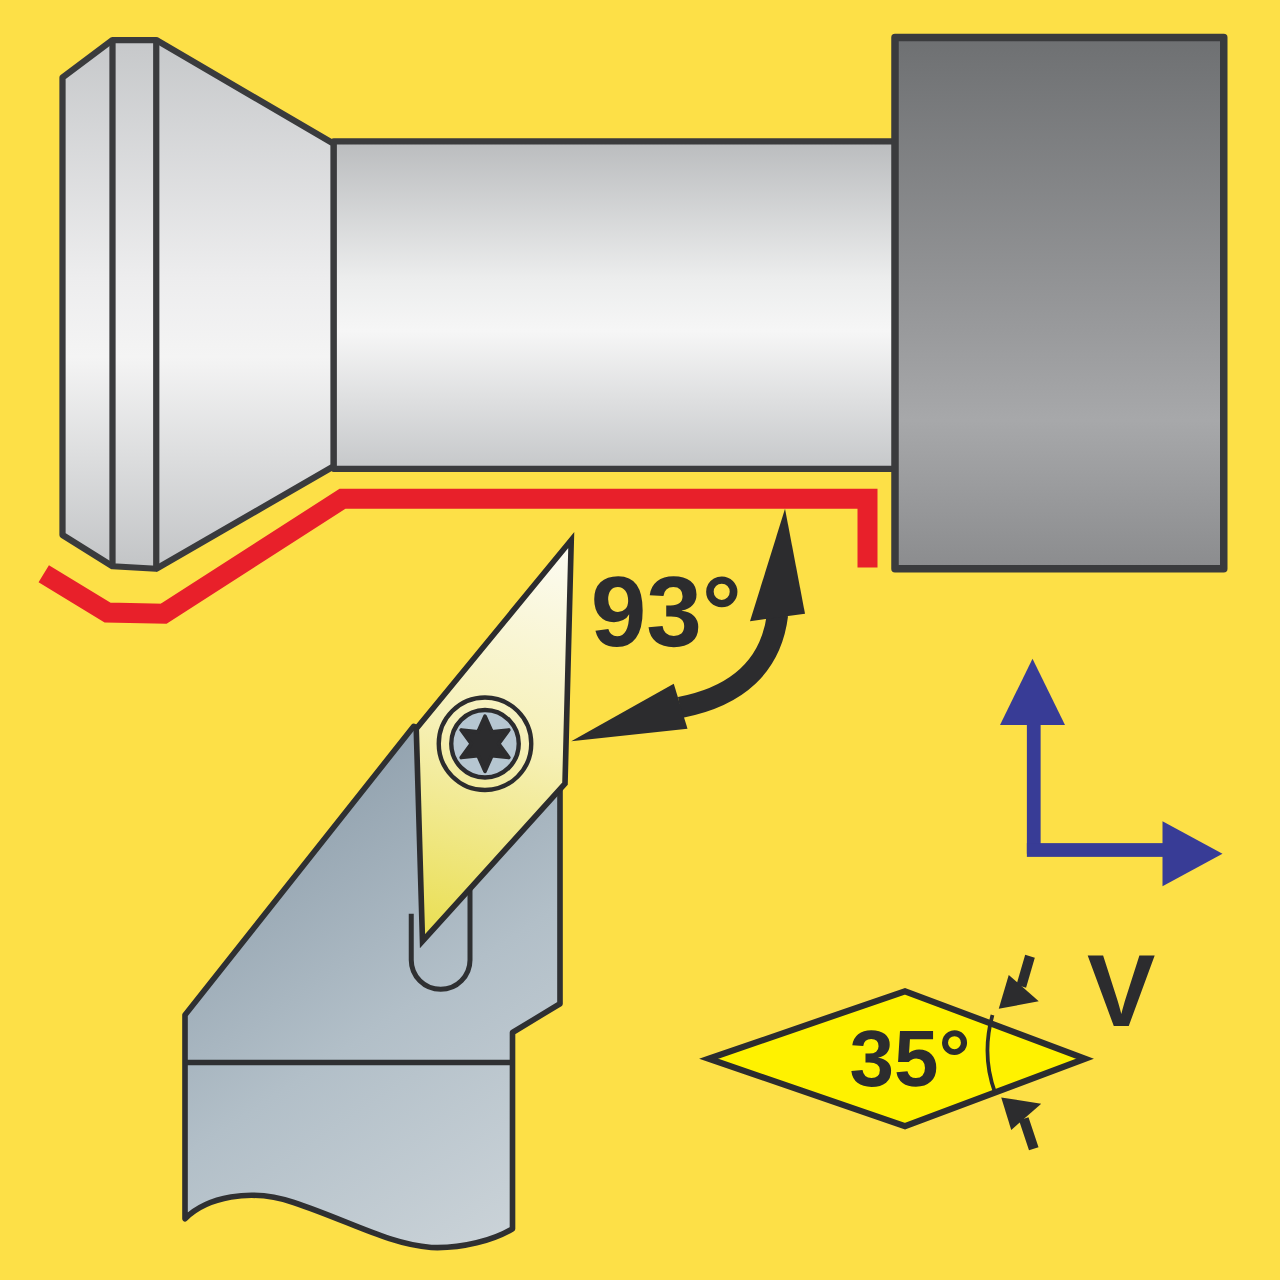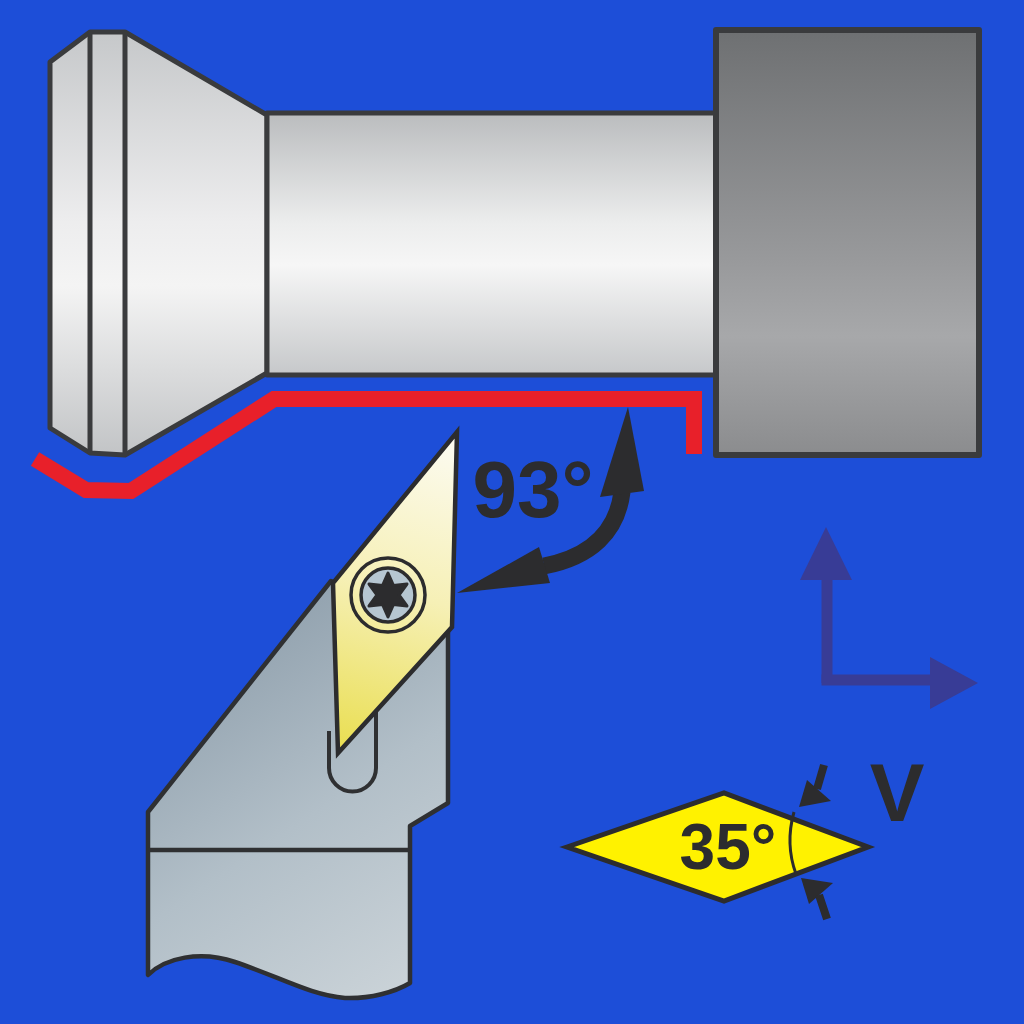--- a/index.html
+++ b/index.html
@@ -7,21 +7,21 @@
     padding: 0;
     background: #ffffff;
     width: 1024px;
     height: 1024px;
     overflow: hidden;
   }
   .canvas {
     position: relative;
     width: 1024px;
     height: 1024px;
-    background: #1d4ed8;
+    background: #fde047;
   }
   svg { display: block; }
   .lbl {
     font-family: "Liberation Sans", "DejaVu Sans", sans-serif;
     font-weight: bold;
     fill: #2c2c2e;
   }
 </style>
 </head>
 <body>

